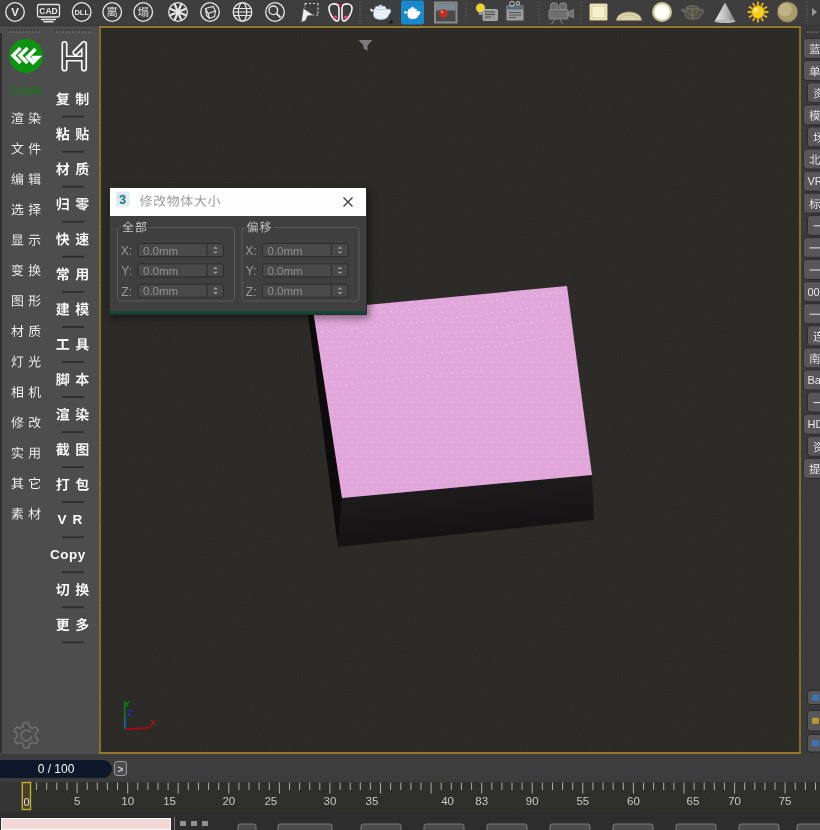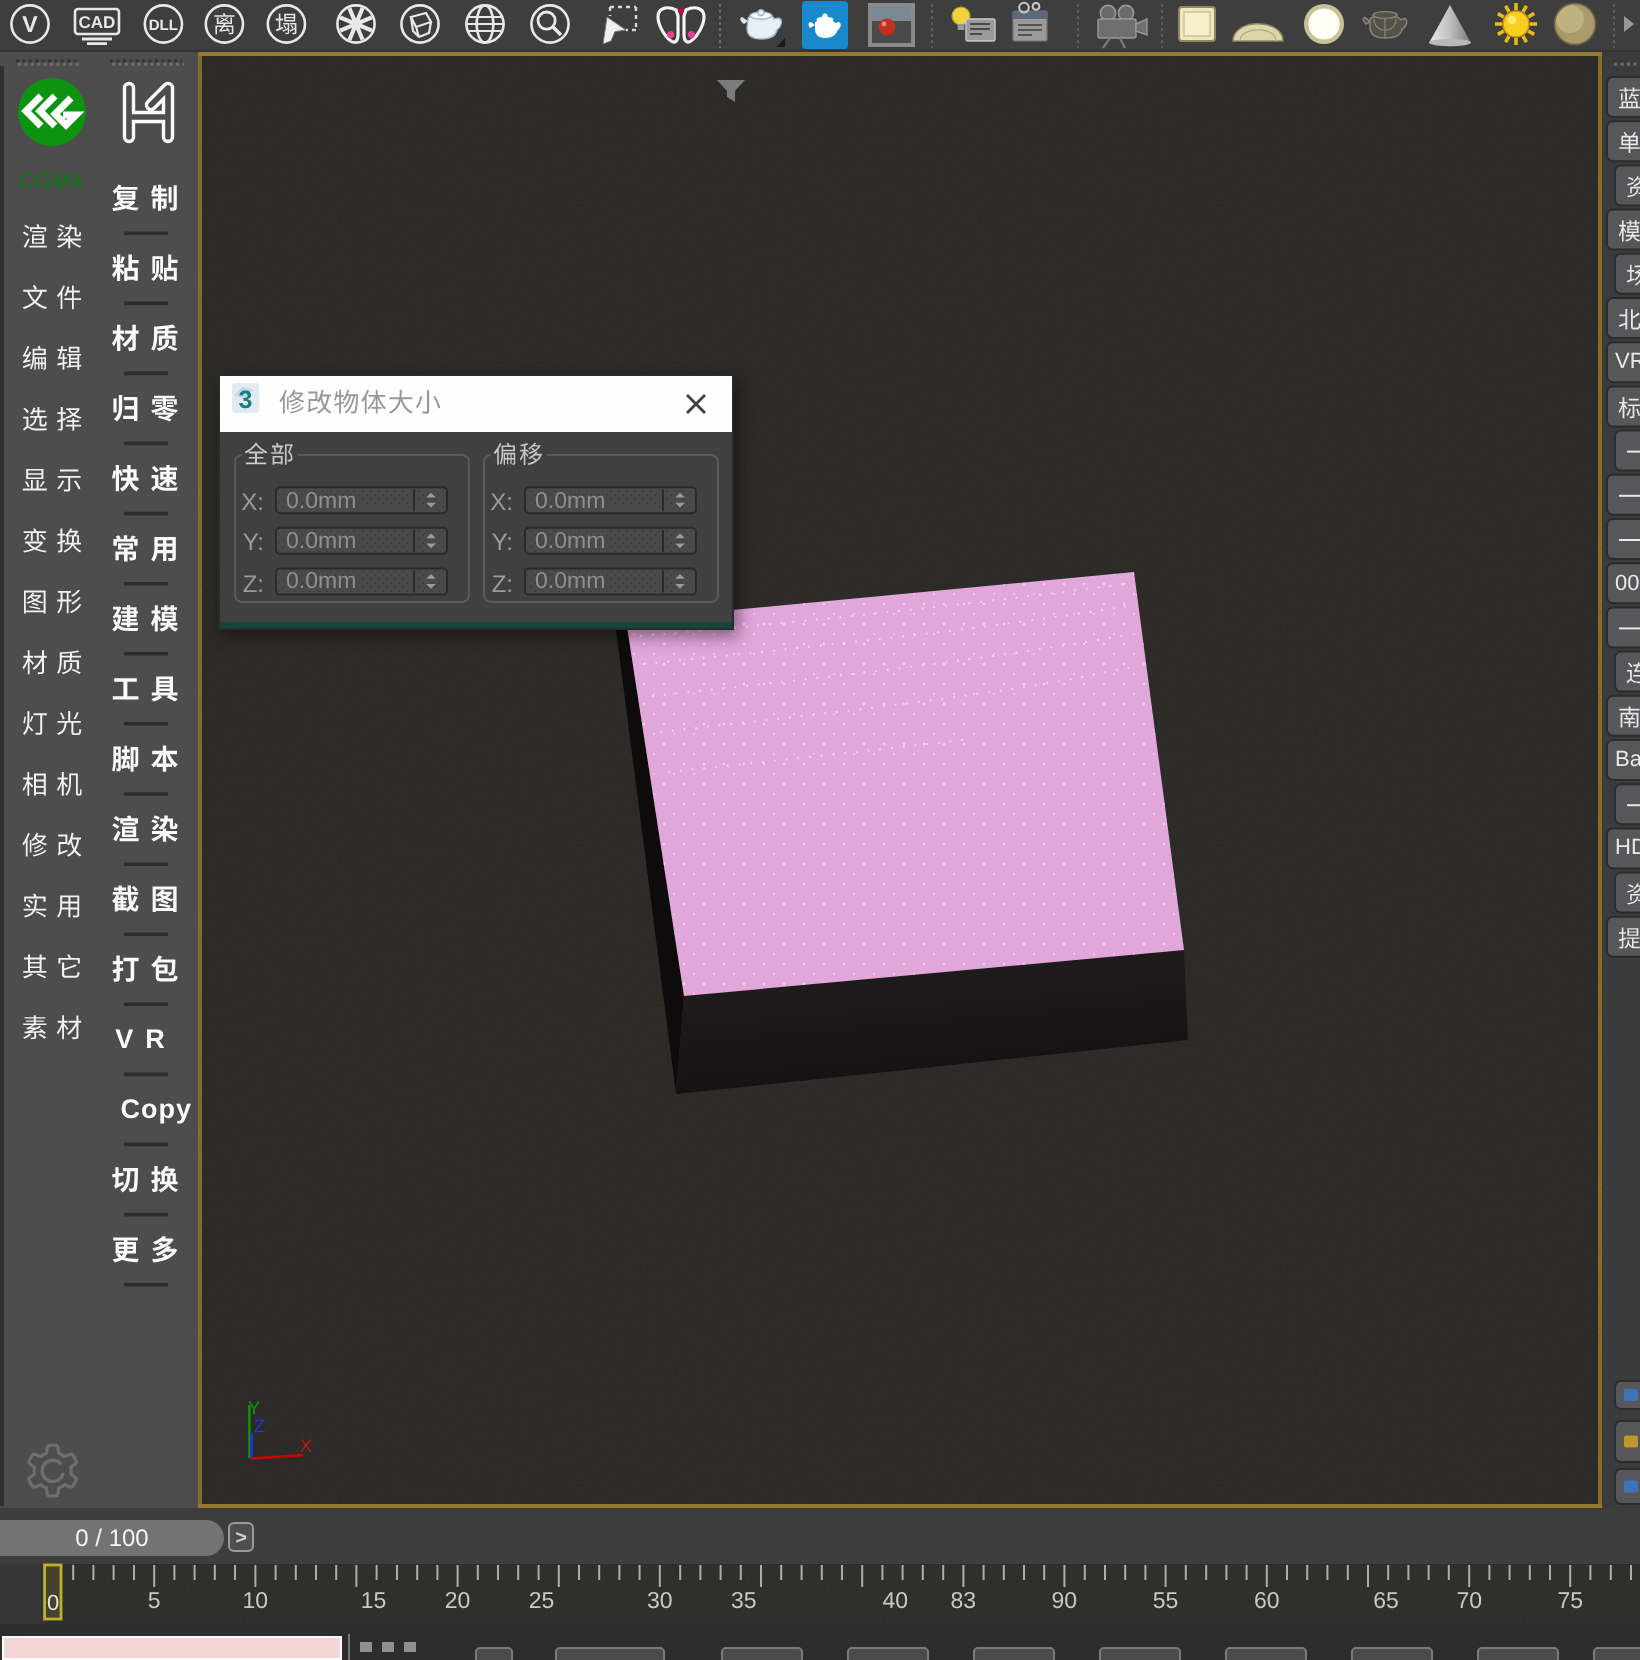--- a/index.html
+++ b/index.html
@@ -303,33 +303,33 @@
 <rect x="263.5" y="264.9" width="83.5" height="11" fill="url(#fdot)"></rect>
 <path d="M331.5 264.9 V275.9" stroke="#2a2a2a"></path>
 <path d="M337.6 269.1 L340.0 266.7 L342.4 269.1 Z M337.6 271.7 L340.0 274.1 L342.4 271.7 Z" fill="#9a9a9a"></path>
 <rect x="262.5" y="284.2" width="85.5" height="13" rx="2" fill="#4a4a4a" stroke="#2a2a2a"></rect>
 <rect x="263.5" y="285.2" width="83.5" height="11" fill="url(#fdot)"></rect>
 <path d="M331.5 285.2 V296.2" stroke="#2a2a2a"></path>
 <path d="M337.6 289.4 L340.0 287.0 L342.4 289.4 Z M337.6 292.0 L340.0 294.4 L342.4 292.0 Z" fill="#9a9a9a"></path>
 </svg>
 <div style="position:absolute;left:0;top:85px;width:52px;text-align:center;font:10.5px 'Liberation Sans';color:#0a800c;letter-spacing:0.5px">CGM4</div>
 <div style="position:absolute;left:50px;top:512px;width:46px;text-align:center;font:bold 13.5px 'Liberation Sans';color:#fafafa;letter-spacing:6px">VR</div>
-<div style="position:absolute;left:50px;top:547px;width:46px;text-align:right;font:bold 13.5px 'Liberation Sans';color:#fafafa;letter-spacing:0.5px">Copy</div>
+<div style="position:absolute;left:50px;top:547px;width:46px;text-align:left;font:bold 13.5px 'Liberation Sans';color:#fafafa;letter-spacing:0.5px">Copy</div>
 <div style="position:absolute;left:150px;top:718px;font:9px 'Liberation Sans';color:#cc1111">X</div>
 <div style="position:absolute;left:127px;top:707.5px;font:9px 'Liberation Sans';color:#2233dd">Z</div>
 <div style="position:absolute;left:124px;top:699px;font:9px 'Liberation Sans';color:#0a9a0a">Y</div>
 <div style="position:absolute;left:807.5px;top:175px;font:11px 'Liberation Sans';color:#e8e8e8">VRa</div>
 <div style="position:absolute;left:807.5px;top:286px;font:11px 'Liberation Sans';color:#e8e8e8">008</div>
 <div style="position:absolute;left:807.5px;top:374px;font:11px 'Liberation Sans';color:#e8e8e8">Bac</div>
 <div style="position:absolute;left:807.5px;top:418px;font:11px 'Liberation Sans';color:#e8e8e8">HD</div>
-<div style="position:absolute;left:0;top:759.5px;width:112px;height:18px;background:#737373;border-radius:0 9px 9px 0;text-align:center;font:12px 'Liberation Sans';color:#f4f4f4;line-height:19px">0 / 100</div>
+<div style="position:absolute;left:0;top:759.5px;width:112px;height:18px;background:#0f172a;border-radius:0 9px 9px 0;text-align:center;font:12px 'Liberation Sans';color:#f4f4f4;line-height:19px">0 / 100</div>
 <div style="position:absolute;left:114px;top:760.5px;width:13px;height:15px;background:#4e4e4e;border:1px solid #9a9a9a;border-radius:3px;text-align:center;font:bold 10px 'Liberation Sans';color:#ccc;line-height:15px">&gt;</div>
 <div style="position:absolute;left:62.1px;top:795px;width:30px;text-align:center;font:11.5px 'Liberation Sans';color:#c8c8c8">5</div>
 <div style="position:absolute;left:112.7px;top:795px;width:30px;text-align:center;font:11.5px 'Liberation Sans';color:#c8c8c8">10</div>
-<div style="position:absolute;left:163.2px;top:795px;width:30px;text-align:right;font:11.5px 'Liberation Sans';color:#c8c8c8">15</div>
+<div style="position:absolute;left:163.2px;top:795px;width:30px;text-align:left;font:11.5px 'Liberation Sans';color:#c8c8c8">15</div>
 <div style="position:absolute;left:213.8px;top:795px;width:30px;text-align:center;font:11.5px 'Liberation Sans';color:#c8c8c8">20</div>
 <div style="position:absolute;left:264.4px;top:795px;width:30px;text-align:left;font:11.5px 'Liberation Sans';color:#c8c8c8">25</div>
 <div style="position:absolute;left:314.9px;top:795px;width:30px;text-align:center;font:11.5px 'Liberation Sans';color:#c8c8c8">30</div>
 <div style="position:absolute;left:365.5px;top:795px;width:30px;font:11.5px 'Liberation Sans';color:#c8c8c8">35</div>
 <div style="position:absolute;left:424px;top:795px;width:30px;text-align:right;font:11.5px 'Liberation Sans';color:#c8c8c8">40</div>
 <div style="position:absolute;left:466.7px;top:795px;width:30px;text-align:center;font:11.5px 'Liberation Sans';color:#c8c8c8">83</div>
 <div style="position:absolute;left:517.2px;top:795px;width:30px;text-align:center;font:11.5px 'Liberation Sans';color:#c8c8c8">90</div>
 <div style="position:absolute;left:567.8px;top:795px;width:30px;text-align:center;font:11.5px 'Liberation Sans';color:#c8c8c8">55</div>
 <div style="position:absolute;left:618.4px;top:795px;width:30px;text-align:center;font:11.5px 'Liberation Sans';color:#c8c8c8">60</div>
 <div style="position:absolute;left:678px;top:795px;width:30px;text-align:center;font:11.5px 'Liberation Sans';color:#c8c8c8">65</div>

